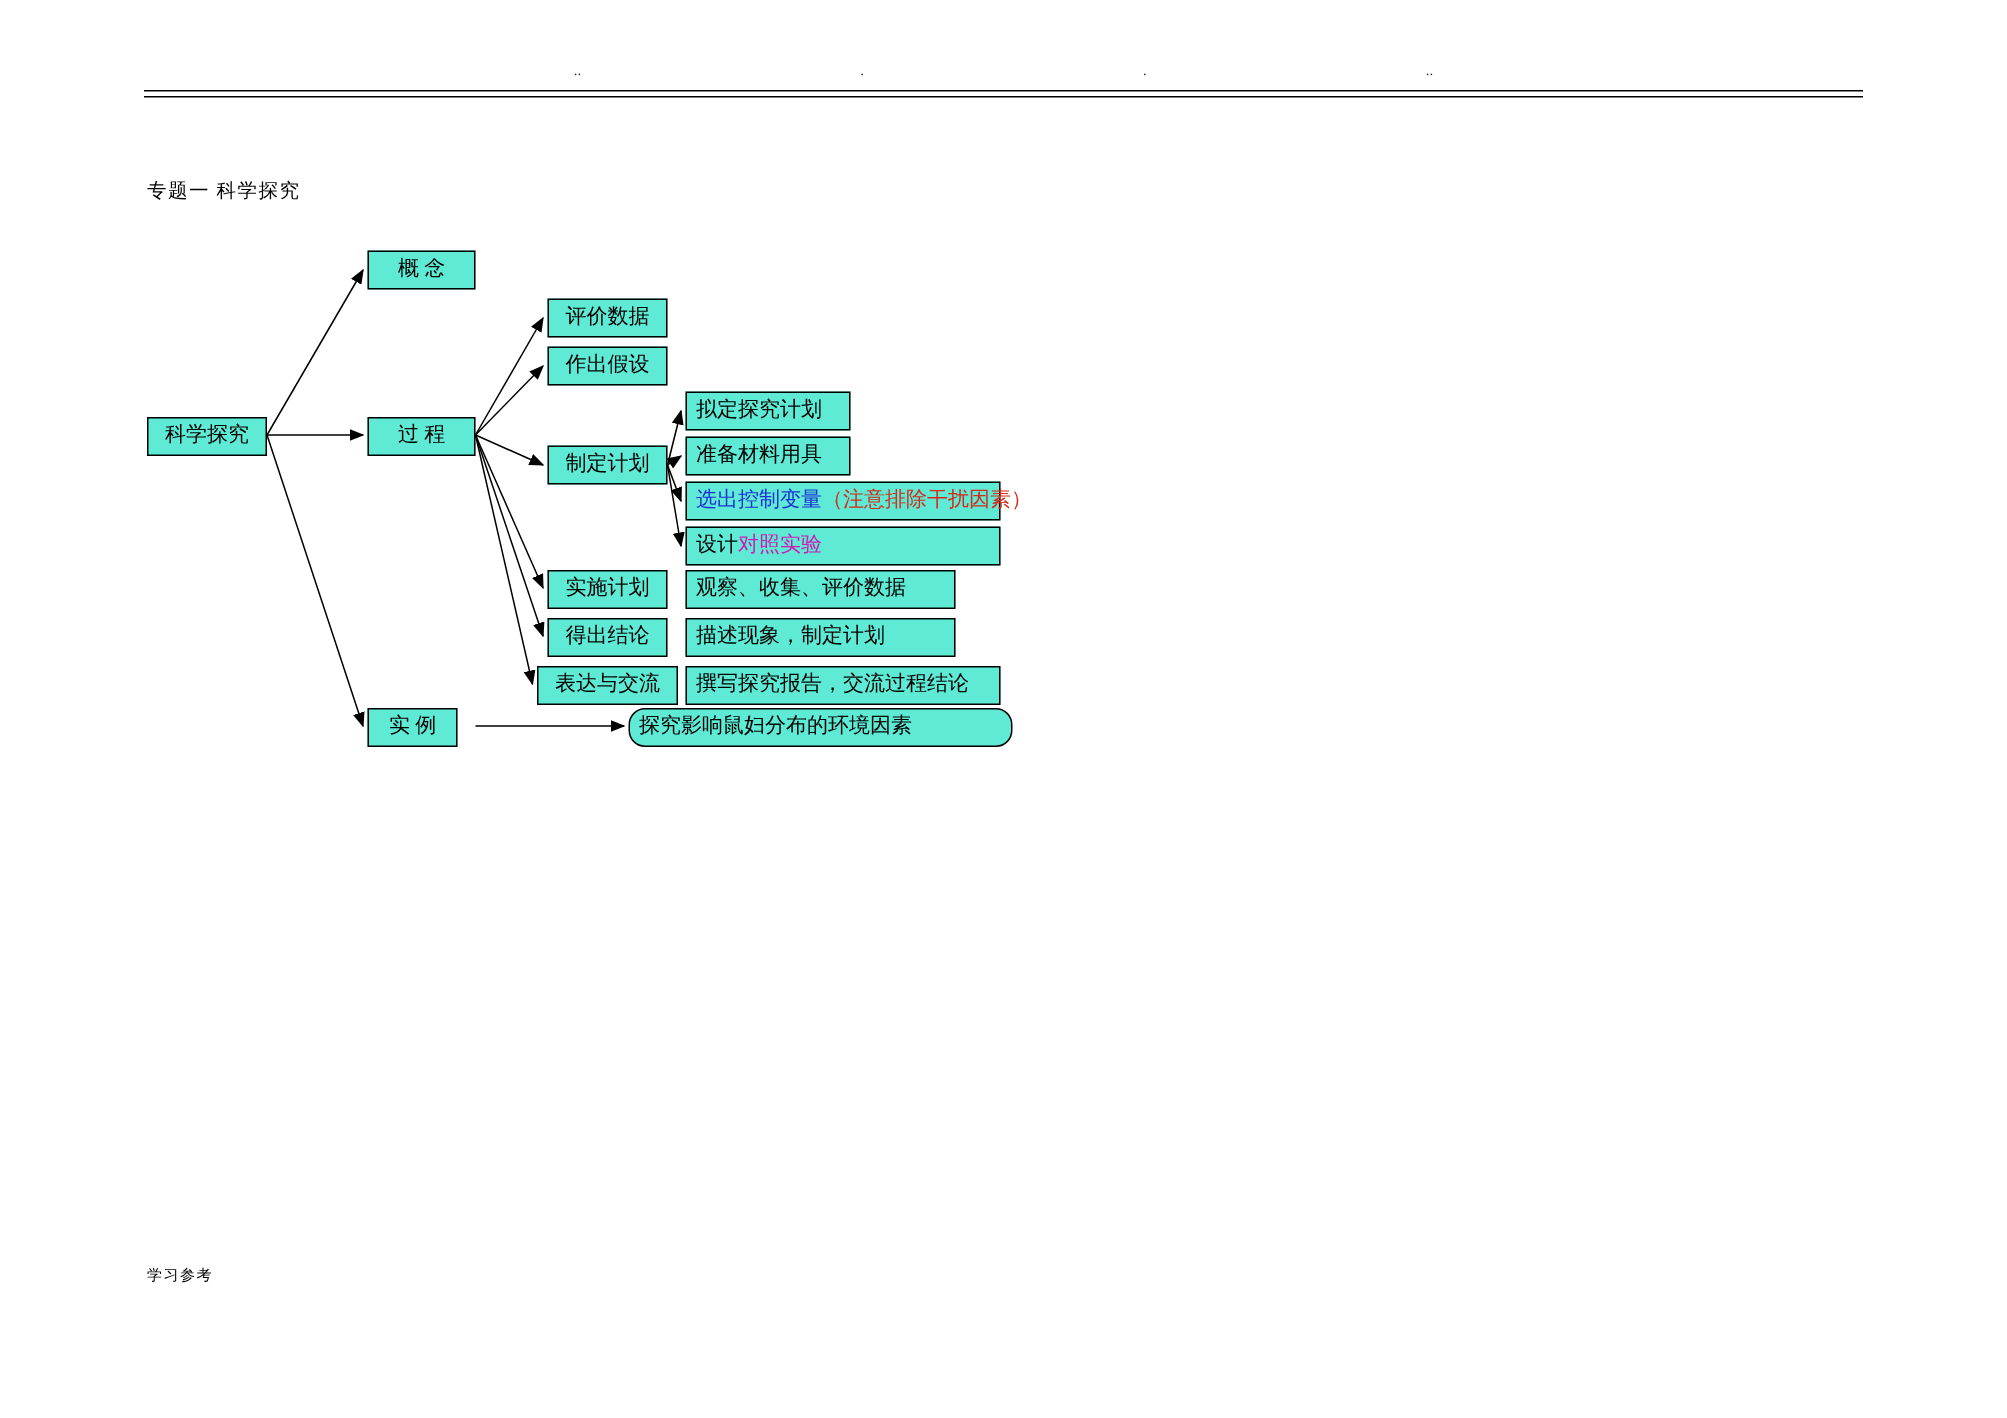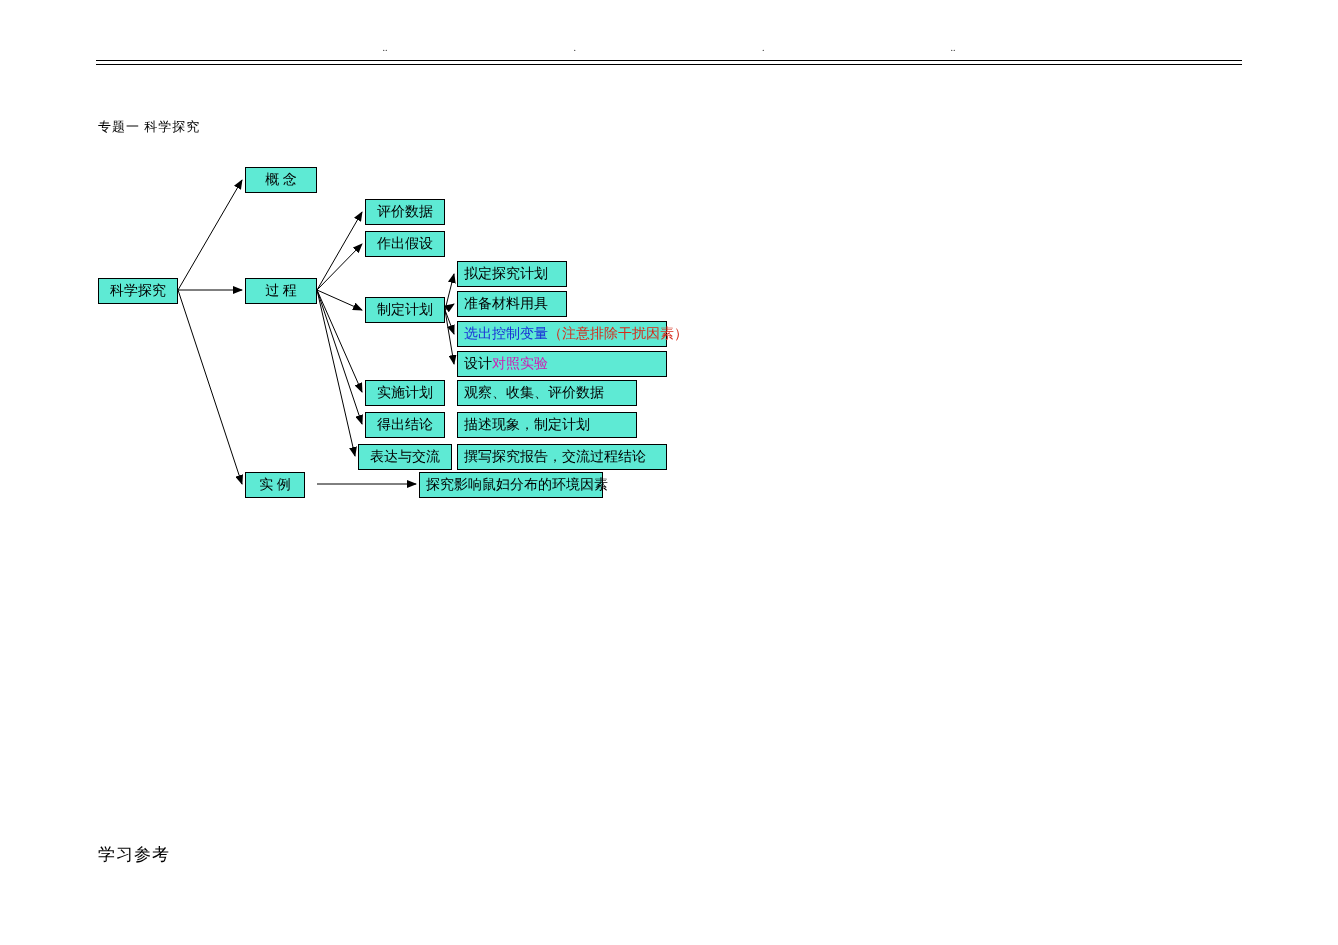--- a/index.html
+++ b/index.html
@@ -46,21 +46,21 @@
     left: 98px;
     top: 118px;
     font-size: 13px;
     letter-spacing: 1px;
     text-align: center;
   }
   .footer {
     position: absolute;
     left: 98px;
     top: 843px;
-    font-size: 17px;
+    font-size: 10px;
     letter-spacing: 1px;
   }
   .diagram {
     position: absolute;
     left: 0;
     top: 0;
     width: 1338px;
     height: 945px;
   }
   .box {
@@ -130,21 +130,21 @@
     <div class="box" style="left:457px; top:351px; width:210px;">
       <span>设计</span><span class="txt-mag">对照实验</span>
     </div>
 
     <div class="box" style="left:457px; top:380px; width:180px;">观察、收集、评价数据</div>
 
     <div class="box" style="left:457px; top:412px; width:180px;">描述现象，制定计划</div>
 
     <div class="box" style="left:457px; top:444px; width:210px;">撰写探究报告，交流过程结论</div>
 
-    <div class="box" style="left:419px; top:472px; width:184px;">探究影响鼠妇分布的环境因素</div>
+    <div class="box" style="left:419px; top:472px; width:256px;border-radius:11px;">探究影响鼠妇分布的环境因素</div>
 
     <svg width="1338" height="945">
       <defs>
         <marker id="ah" markerWidth="10" markerHeight="8" refX="9" refY="4" orient="auto">
           <path d="M0,0 L10,4 L0,8 Z" fill="#000"></path>
         </marker>
       </defs>
       <g stroke="#000" stroke-width="1" fill="none" marker-end="url(#ah)">
 
         <line x1="178" y1="290" x2="242" y2="180"></line>

